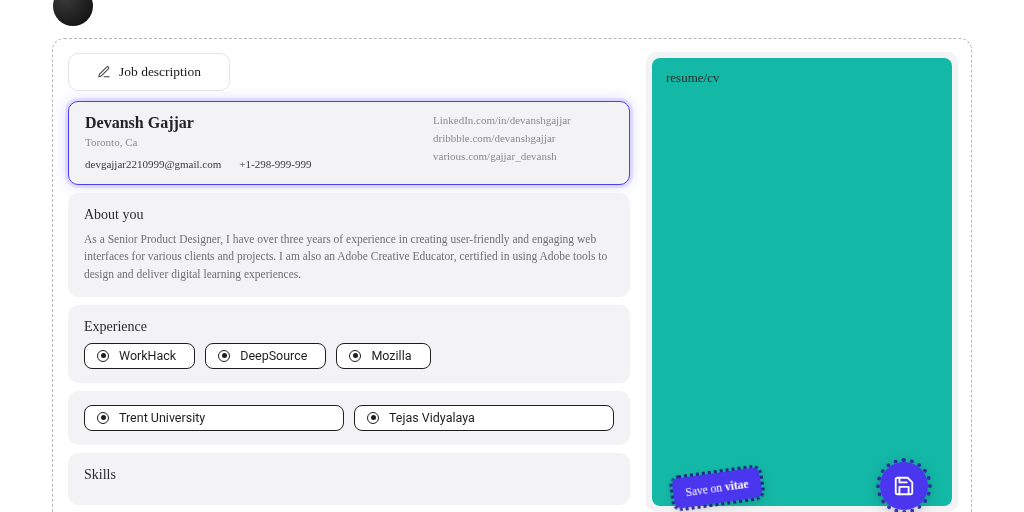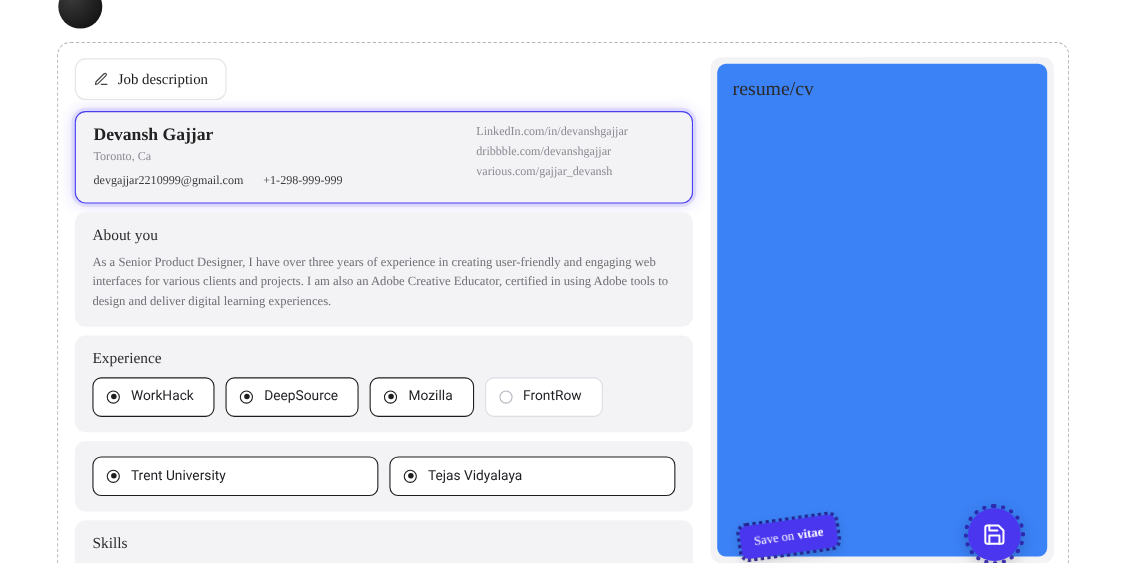--- a/index.html
+++ b/index.html
@@ -17,21 +17,21 @@
     width: 920px; height: 520px; 
     border: 1px dashed #b7b7b7;
     border-radius: 12px;
     background: #ffffff;
   }
 
   
   .toprow { position: absolute; top: 13px; left: 15px; right: 15px; height: 40px; display: flex; align-items: center; }
   .btn-chip {
     display: inline-flex; align-items: center; gap: 8px;
-    height: 38px; padding: 0 16px;
+    height: 38px; padding: 0 28px;
     border: 1px solid #e5e5e5; border-radius: 10px;
     background: #ffffff; color: #1a1a1a; font-size: 13.5px;
   }
   .pencil { width: 14px; height: 14px; display: inline-block; }
   .pencil svg { display: block; }
   .tabpair { margin-left: auto; display: flex; align-items: center; gap: 0; background: #ffffff; border: 1px solid #eee; border-radius: 10px; padding: 2px; }
   .tab { display: inline-flex; align-items: center; height: 34px; padding: 0 16px; font-size: 13.5px; border-radius: 8px; color: #6e6e75; }
   .tab.active { background: #0d0d0d; color: #ffffff; }
 
   
@@ -54,21 +54,21 @@
   .id-links { display: flex; flex-direction: column; align-items: flex-start; gap: 6px; font-size: 11px; color: #8a8a93; min-width: 180px; }
 
   
   .sec-title { font-size: 14px; color: #2c2c2c; margin-bottom: 8px; }
   .about-body { font-size: 11.5px; line-height: 1.5; color: #6f6f77; font-family: Liberation Serif, serif; }
 
   
   .chips { display: flex; gap: 10px; flex-wrap: wrap; }
   .chip {
     display: inline-flex; align-items: center; gap: 10px;
-    height: 36px; padding: 0 18px 0 12px;
+    height: 26px; padding: 0 18px 0 12px;
     border-radius: 8px;
     background: #ffffff; border: 1px solid #1e1e1e;
     font-family: -apple-system, BlinkMacSystemFont, "Segoe UI", Roboto, Arial, sans-serif;
     font-size: 12.5px; color: #1f1f23;
   }
   .chip .dot { width: 12px; height: 12px; border-radius: 50%; border: 1.5px solid #1e1e1e; position: relative; }
   .chip .dot.on::after { content: ""; position: absolute; inset: 2.5px; border-radius: 50%; background: #1e1e1e; }
   .chip.muted { border-color: #dcdce2; }
   .chip.muted .dot { border-color: #b6b6c0; }
   
@@ -76,23 +76,23 @@
 
   
   .preview {
     position: absolute; left: 593px; top: 13px;
     width: 312px; height: 460px;
     background: #f3f3f5; border-radius: 10px;
     padding: 6px;
   }
   .preview-inner {
     width: 100%; height: 100%;
-    background: #3b82f6; border-radius: 8px;
+    background: #14b8a6; border-radius: 8px;
     padding: 12px 14px;
-    font-size: 18px; color: #2a2a2a;
+    font-size: 13px; color: #2a2a2a;
   }
 
   
   .sov {
     position: absolute; left: 673px; top: 473px;
     transform: rotate(-8deg);
     width: 88px; height: 30px;
     display: flex; align-items: center; justify-content: center;
     background: #4b36f0; color: #ffffff;
     font-family: Georgia, serif; font-size: 11.5px;
@@ -174,24 +174,20 @@
             <span>WorkHack</span>
           </div>
           <div class="chip">
             <span class="dot on"></span>
             <span>DeepSource</span>
           </div>
           <div class="chip">
             <span class="dot on"></span>
             <span>Mozilla</span>
           </div>
-          <div class="chip muted">
-            <span class="dot"></span>
-            <span>FrontRow</span>
-          </div>
         </div>
       </div>
 
       <div class="card education">
         <div class="chips">
           <div class="chip">
             <span class="dot on"></span>
             <span>Trent University</span>
           </div>
           <div class="chip">

